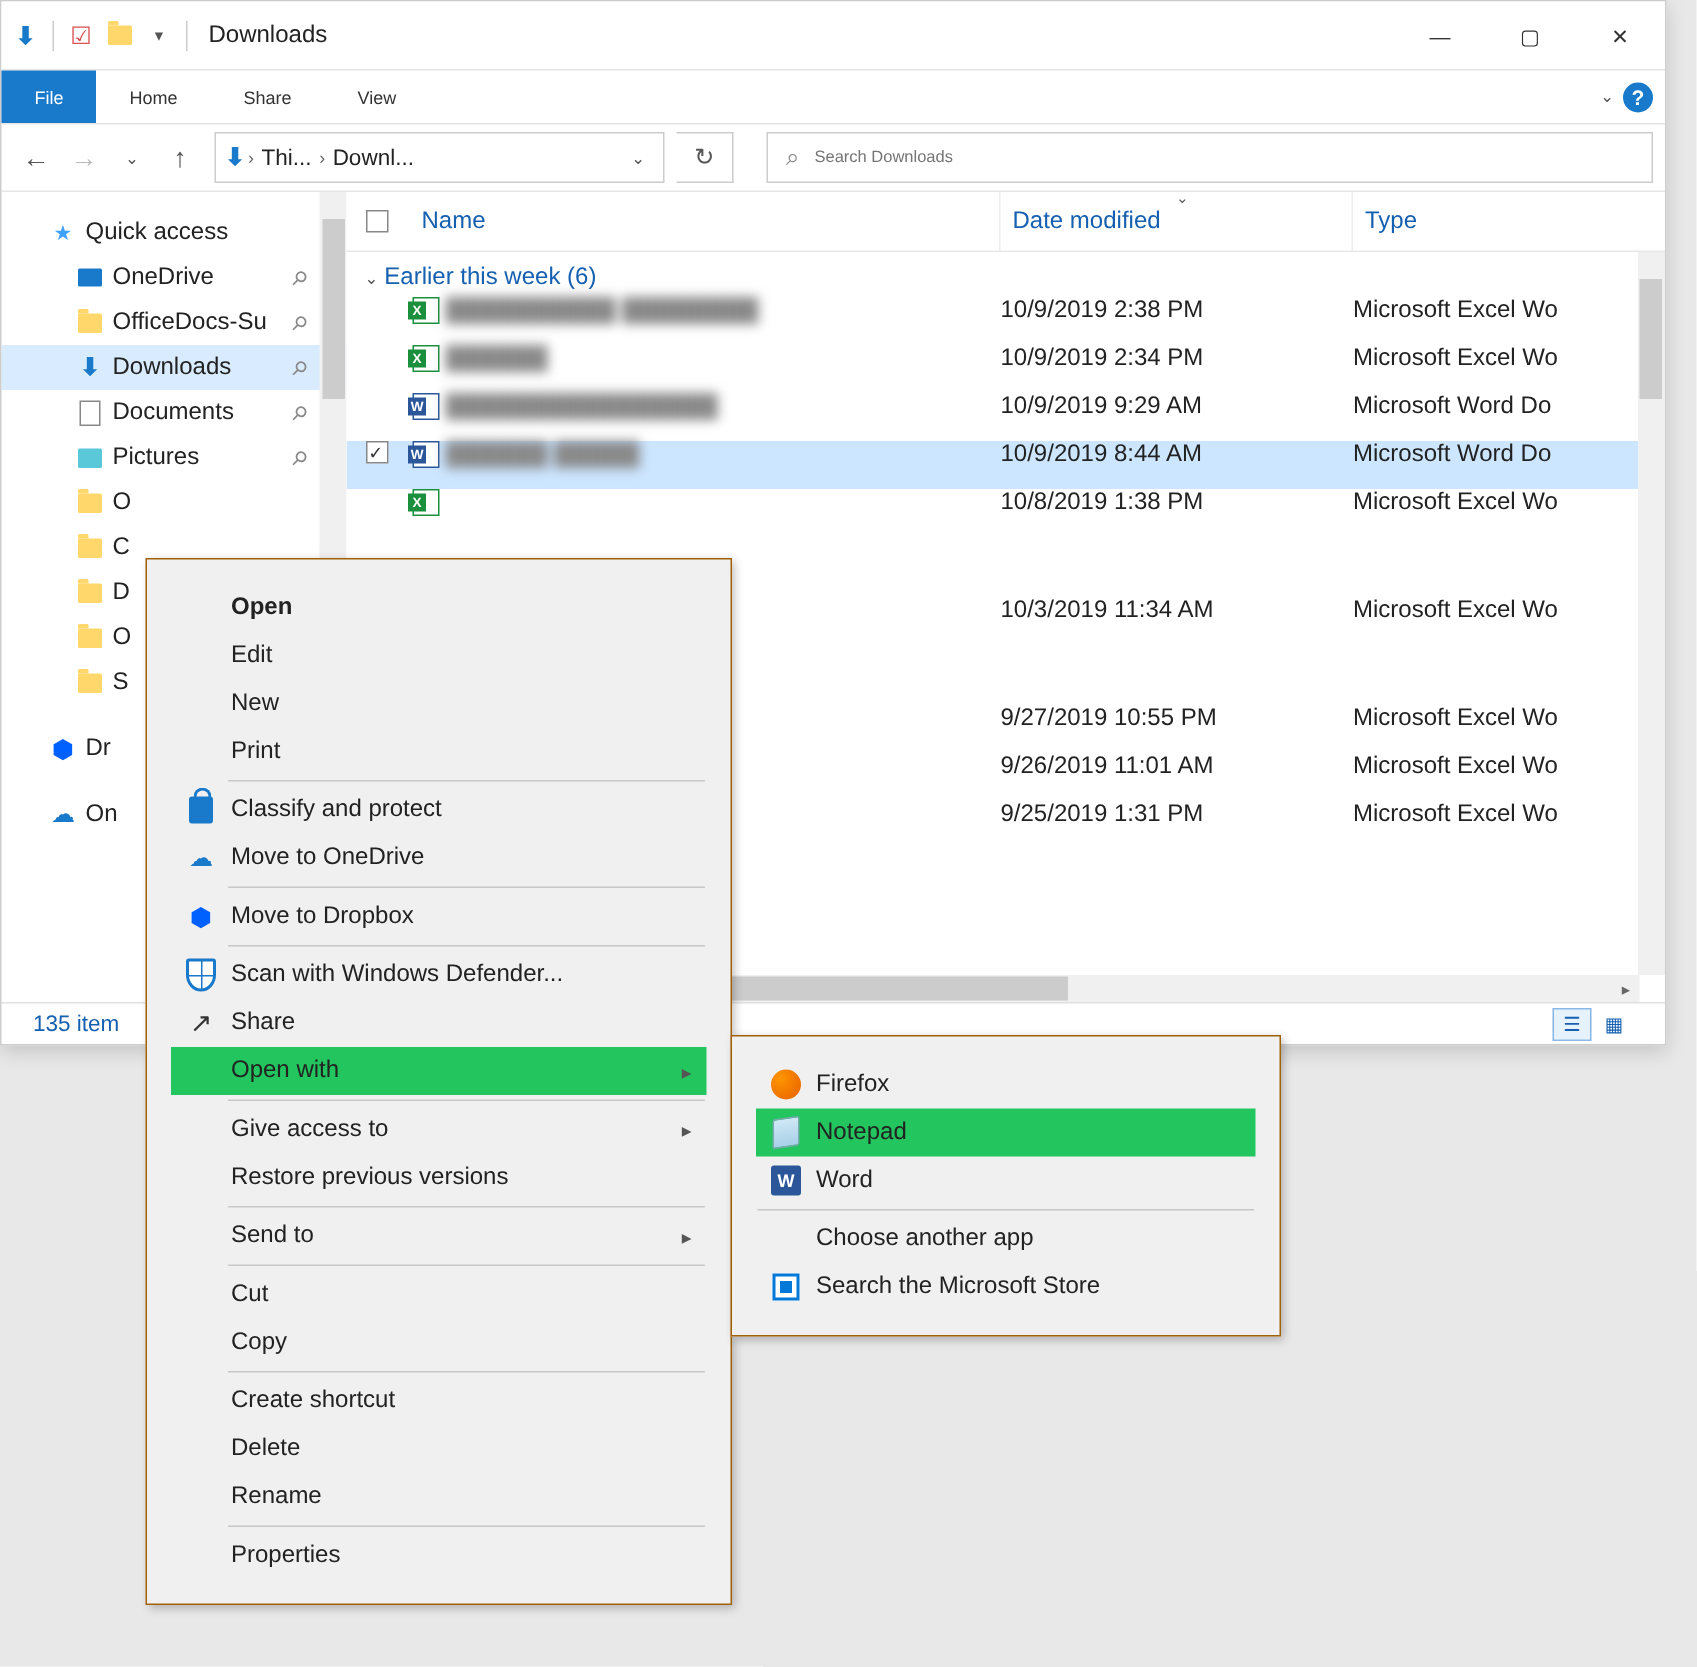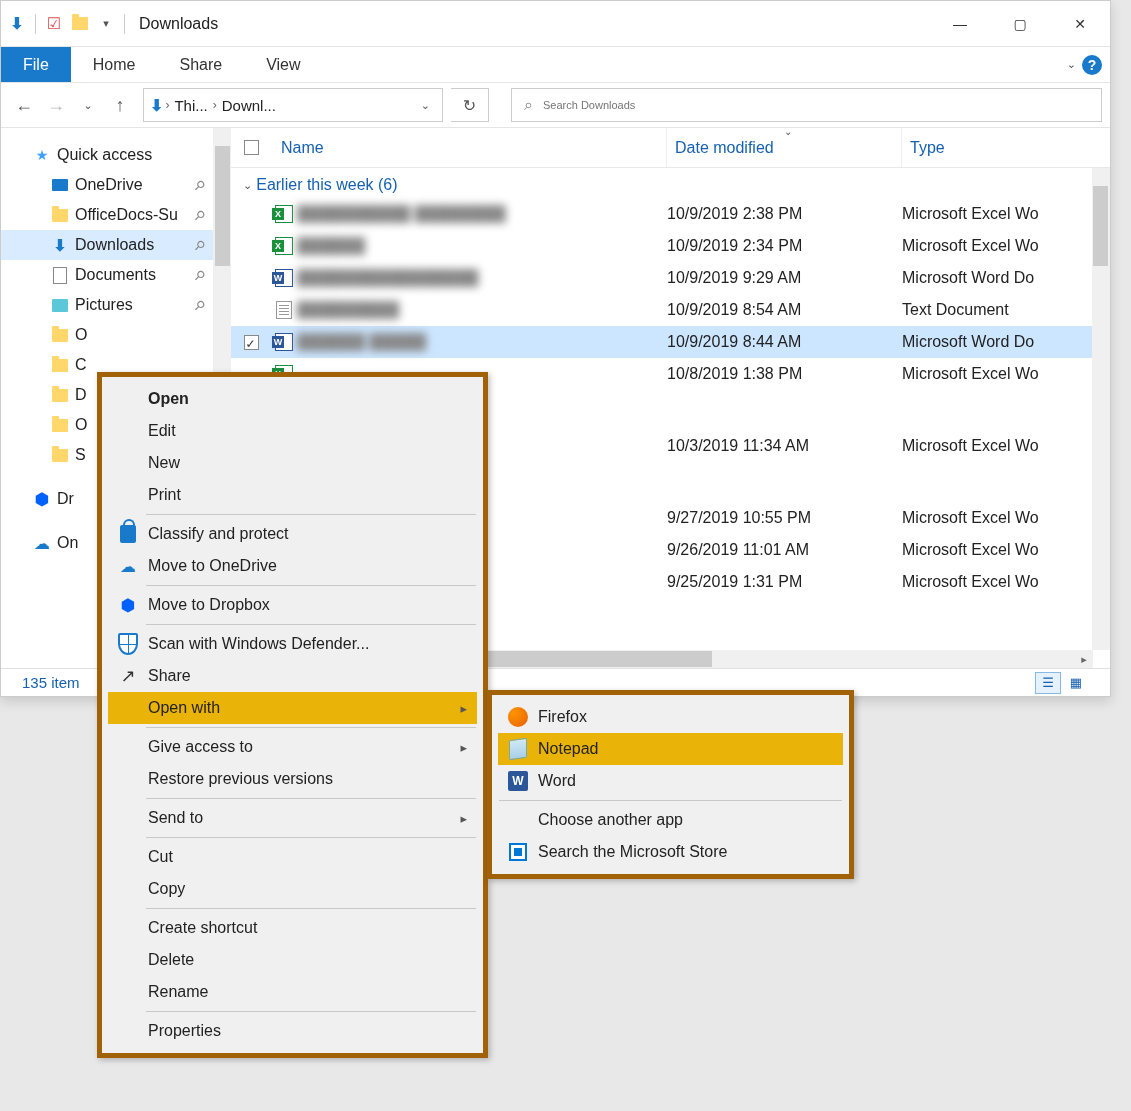--- a/index.html
+++ b/index.html
@@ -6,21 +6,21 @@
 body { background:#e8e8e8; width:1131px; height:1111px; position:relative; overflow:hidden; }
 .window { position:absolute; top:0; left:0; width:1111px; height:697px; background:#fff; border:1px solid #ccc; box-shadow:0 4px 12px rgba(0,0,0,0.15); }
 .titlebar { height:46px; display:flex; align-items:center; background:#fff; border-bottom:1px solid #e5e5e5; }
 .tb-icons { display:flex; align-items:center; padding:0 4px; gap:2px; }
 .tb-icon { width:24px; height:24px; display:flex; align-items:center; justify-content:center; font-size:16px; }
 .tb-sep { width:1px; height:20px; background:#ccc; margin:0 4px; }
 .tb-title { font-size:16px; color:#222; padding-left:6px; }
 .winbtns { margin-left:auto; display:flex; }
 .winbtn { width:60px; height:46px; display:flex; align-items:center; justify-content:center; font-size:14px; color:#333; }
 .ribbon { height:36px; display:flex; align-items:stretch; border-bottom:1px solid #e5e5e5; }
-.rtab { padding:0 22px; display:flex; align-items:center; font-size:16px; color:#333; }
+.rtab { padding:0 22px; display:flex; align-items:center; font-size:12px; color:#333; }
 .rtab.file { background:#1979ca; color:#fff; }
 .rib-right { margin-left:auto; display:flex; align-items:center; padding-right:8px; gap:6px; }
 .help-circ { width:20px; height:20px; border-radius:50%; background:#1979ca; color:#fff; display:flex; align-items:center; justify-content:center; font-size:14px; font-weight:bold; }
 .navrow { height:44px; display:flex; align-items:center; padding:4px 8px; gap:8px; }
 .navbtns { display:flex; align-items:center; gap:10px; padding:0 4px; }
 .navbtn { font-size:18px; color:#555; width:22px; text-align:center; }
 .navbtn.disabled { color:#bbb; }
 .addr { flex:0 0 300px; height:34px; border:1px solid #ccc; display:flex; align-items:center; padding:0 6px; position:relative; }
 .crumb { font-size:15px; color:#222; padding:0 3px; }
 .crumb-sep { color:#666; padding:0 2px; font-size:12px; }
@@ -46,21 +46,21 @@
 .doc-icon { width:14px; height:17px; background:#fff; border:1px solid #888; display:inline-block; position:relative;}
 .main { flex:1; display:flex; flex-direction:column; position:relative; }
 .colhead { height:40px; display:flex; align-items:center; border-bottom:1px solid #e8e8e8; font-size:16px; color:#1560b0; position:relative; }
 .colhead .chk { width:40px; display:flex; justify-content:center; }
 .ch-name { flex:0 0 395px; padding-left:10px; }
 .ch-date { flex:0 0 235px; border-left:1px solid #eee; padding-left:8px; height:100%; display:flex; align-items:center; position:relative;}
 .ch-type { flex:1; border-left:1px solid #eee; padding-left:8px; height:100%; display:flex; align-items:center;}
 .sort-ind { position:absolute; top:-2px; left:50%; font-size:10px; color:#555;}
 .grp { padding:8px 0 4px 12px; font-size:16px; color:#1560b0; display:flex; align-items:center; gap:4px;}
 .grp-chev { font-size:11px; color:#555; }
-.filerow { height:32px; display:flex; align-items:center; font-size:16px; color:#222; }
+.filerow { height:32px; display:flex; font-size:16px; color:#222; }
 .filerow.sel { background:#cde6ff; }
 .fr-chk { width:40px; display:flex; justify-content:center; }
 .fr-icon { width:26px; display:flex; justify-content:center; }
 .fr-name { flex:0 0 370px; overflow:hidden; white-space:nowrap; text-overflow:ellipsis; }
 .fr-name.blur { filter:blur(4px); color:#888;}
 .fr-date { flex:0 0 235px; color:#222; }
 .fr-type { flex:1; overflow:hidden; white-space:nowrap; }
 .excel-i { width:18px; height:18px; background:#fff; border:1px solid #1a8f3c; position:relative; display:inline-block;}
 .excel-i::after { content:"X"; position:absolute; left:-4px; top:2px; width:12px; height:12px; background:#1a8f3c; color:#fff; font-size:9px; font-weight:bold; display:flex; align-items:center; justify-content:center;}
 .word-i { width:18px; height:18px; background:#fff; border:1px solid #2b579a; position:relative; display:inline-block;}
@@ -74,26 +74,26 @@
 .vbtn { width:26px; height:22px; border:1px solid transparent; display:flex; align-items:center; justify-content:center; font-size:13px; color:#1560b0;}
 .vbtn.active { border-color:#8ab8e6; background:#e5f1fb;}
 .hscroll { position:absolute; bottom:0; left:0; right:17px; height:18px; background:#f0f0f0; display:flex; align-items:center;}
 .hscroll-track { flex:1; height:18px; position:relative;}
 .hscroll-thumb { position:absolute; left:0; width:56%; height:16px; top:1px; background:#ccc;}
 .hscroll-arr { width:18px; height:18px; display:flex; align-items:center; justify-content:center; color:#666; font-size:11px;}
 .vscroll { position:absolute; right:0; top:0; width:18px; height:calc(100% - 18px); background:#f0f0f0;}
 .vscroll-thumb { position:absolute; top:18px; width:15px; left:1px; height:80px; background:#ccc;}
 .main-inner { position:relative; flex:1; overflow:hidden;}
 
-.ctxmenu { position:absolute; background:#f0f0f0; border:5px solid #a16207; box-shadow:2px 2px 6px rgba(0,0,0,0.25); font-size:16px; color:#222; padding:6px; }
+.ctxmenu { position:absolute; background:#f0f0f0; border:1px solid #a16207; box-shadow:2px 2px 6px rgba(0,0,0,0.25); font-size:16px; color:#222; padding:16px; }
 .ctx1 { left:97px; top:372px; width:391px; }
 .ctx2 { left:487px; top:690px; width:367px; }
 .citem { height:32px; display:flex; align-items:center; padding-left:40px; position:relative; }
 .citem.bold { font-weight:600; }
-.citem:hover, .citem.hover { background:#eab308; }
+.citem:hover, .citem.hover { background:#22c55e; }
 .citem .arr { margin-left:auto; margin-right:10px; color:#555; font-size:13px;}
 .citem .cicon { position:absolute; left:9px; width:22px; height:22px; display:flex; align-items:center; justify-content:center;}
 .csep { height:1px; background:#c8c8c8; margin:3px 1px 3px 38px; }
 .csep.full { margin-left:1px; }
 .shield-i { width:20px; height:22px; background:#fff; border:2px solid #1979ca; border-radius:2px 2px 50% 50%; position:relative;}
 .shield-i::after { content:""; position:absolute; left:50%; top:-1px; bottom:-1px; width:1px; background:#1979ca;}
 .shield-i::before { content:""; position:absolute; top:50%; left:-1px; right:-1px; height:1px; background:#1979ca;}
 .share-i { font-size:18px; color:#333;}
 .lock-i { width:16px; height:18px; background:#1979ca; border-radius:2px; position:relative; display:inline-block;}
 .lock-i::before{content:"";position:absolute;top:-6px;left:3px;width:8px;height:8px;border:2px solid #1979ca;border-bottom:none;border-radius:6px 6px 0 0;}
@@ -289,29 +289,20 @@
             </div>
             <div class="filerow">
               <div class="fr-chk"></div>
               <div class="fr-icon">
                 <span class="word-i"></span>
               </div>
               <div class="fr-name blur">████████████████</div>
               <div class="fr-date">10/9/2019 9:29 AM</div>
               <div class="fr-type">Microsoft Word Do</div>
             </div>
-            <div class="filerow">
-              <div class="fr-chk"></div>
-              <div class="fr-icon">
-                <span class="txt-i"></span>
-              </div>
-              <div class="fr-name blur">█████████</div>
-              <div class="fr-date">10/9/2019 8:54 AM</div>
-              <div class="fr-type">Text Document</div>
-            </div>
             <div class="filerow sel">
               <div class="fr-chk">
                 <span class="checkbox checked"></span>
               </div>
               <div class="fr-icon">
                 <span class="word-i"></span>
               </div>
               <div class="fr-name blur">██████ █████</div>
               <div class="fr-date">10/9/2019 8:44 AM</div>
               <div class="fr-type">Microsoft Word Do</div>

